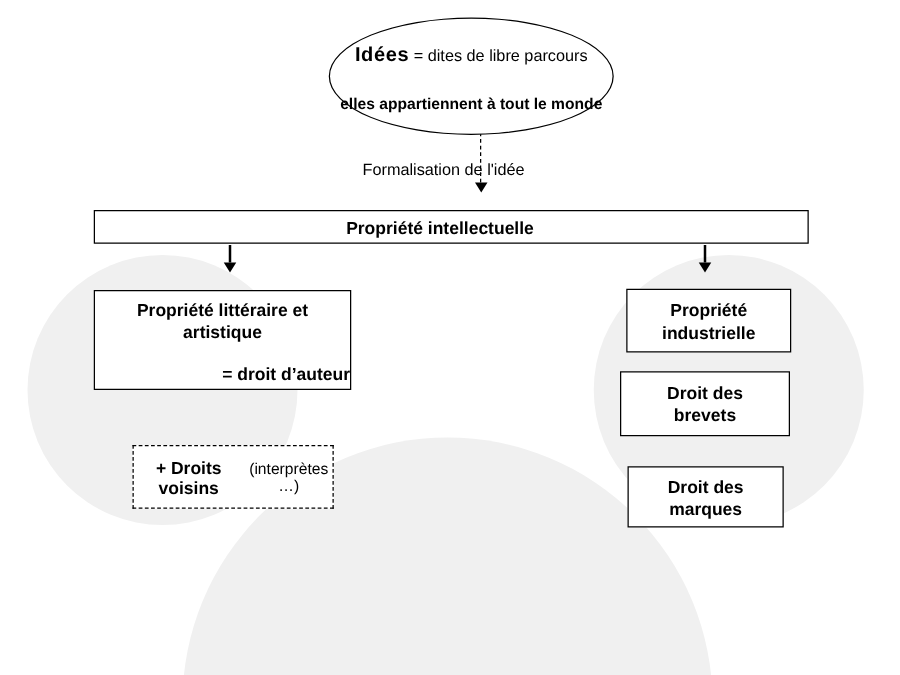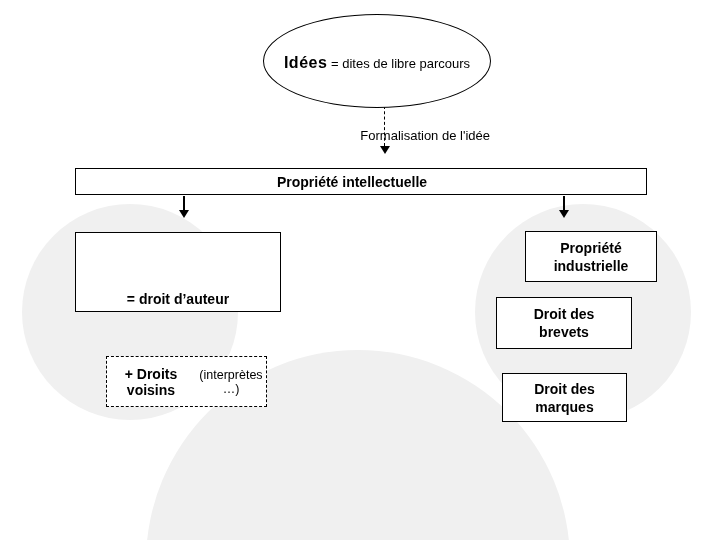--- a/index.html
+++ b/index.html
@@ -69,21 +69,21 @@
   }
   .al { left: 183px; top: 196px; }
   .al-h { left: 179px; top: 210px; }
   .ar { left: 563px; top: 196px; }
   .ar-h { left: 559px; top: 210px; }
   .dash-h { left: 380px; top: 146px; }
 
   .formal-label {
     position: absolute;
     left: 290px; top: 128px; width: 200px;
-    text-align: right;
+    text-align: left;
     font-size: 13px;
     z-index: 2;
   }
 
   
   .box {
     position: absolute;
     background: #fff;
     border: 1px solid #000;
     box-sizing: border-box;
@@ -101,67 +101,70 @@
   .root-box span { position: relative; left: -25px; white-space: nowrap; padding-left: 32px; }
 
   .left-main-box { left: 75px; top: 232px; width: 206px; height: 80px; display: block; }
   .lmb-title {
     position: absolute; top: 7px; left: 0; right: 0;
     text-align: center; font-weight: bold; font-size: 14px; line-height: 17px;
     white-space: pre-line;
   }
   .lmb-sub {
     position: absolute; top: 57px; left: 0; right: 0;
-    text-align: center; font-weight: bold; font-size: 14px;
+    text-align: right; font-weight: bold; font-size: 14px;
   }
 
   .voisins-box {
     left: 106px; top: 356px; width: 161px; height: 51px;
     border: 1px dashed #000;
     flex-direction: row;
     gap: 1px;
   }
   .vb-title { font-weight: bold; font-size: 14px; line-height: 16px; }
   .vb-sub { font-weight: normal; font-size: 12.5px; line-height: 14px; text-align: center; }
 
-  .rb-0 { left: 501px; top: 231px; width: 132px; height: 51px; margin-left: 24px; }
+  .rb-0 { left: 501px; top: 231px; width: 132px; height: 51px; }
   .rb-1 { left: 496px; top: 297px; width: 136px; height: 52px; }
   .rb-2 { left: 502px; top: 373px; width: 125px; height: 49px; }
   .rb-3 { left: 466px; top: 445px; width: 197px; height: 49px; }
 </style>
 </head>
 <body>
 
 <div class="slide" style="background: rgb(255, 255, 255); color: rgb(0, 0, 0);">
 
   <div class="wm wm-left" style="background: rgb(240, 240, 240);"></div>
   <div class="wm wm-right" style="background: rgb(240, 240, 240);"></div>
   <div class="wm wm-big" style="background: rgb(240, 240, 240);"></div>
 
   <div class="ellipse">
     <div class="el-line1">
       <b>Idées</b>
       <span>= dites de libre parcours</span>
     </div>
+    <div class="el-line2">elles appartiennent à tout le monde</div>
   </div>
 
   <div class="dash-line"></div>
   <div class="arrowhead dash-h"></div>
   <div class="formal-label">Formalisation de l'idée</div>
 
   <div class="box root-box">
     <span>Propriété intellectuelle</span>
   </div>
 
   <div class="vline al"></div>
   <div class="arrowhead al-h"></div>
   <div class="vline ar"></div>
   <div class="arrowhead ar-h"></div>
 
   <div class="box left-main-box">
+    <div class="lmb-title">Propriété littéraire et
+artistique</div>
     <div class="lmb-sub">= droit d’auteur</div>
   </div>
 
   <div class="box voisins-box">
     <div class="vb-title">+ Droits voisins</div>
     <div class="vb-sub">(interprètes …)</div>
   </div>
 
   <div class="box rb-0">
     <span>Propriété

